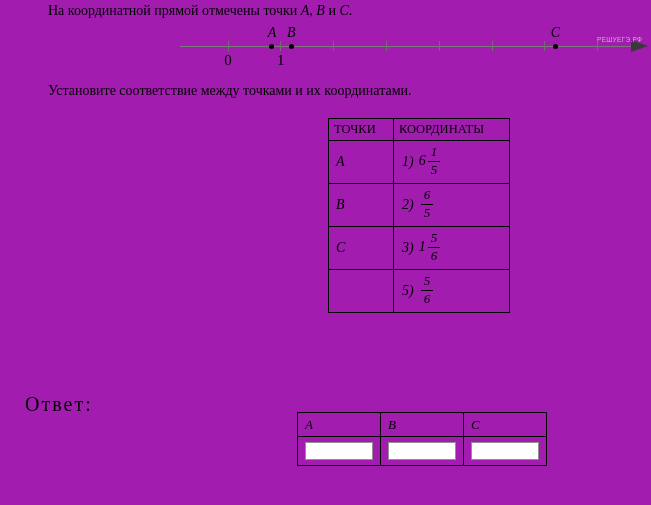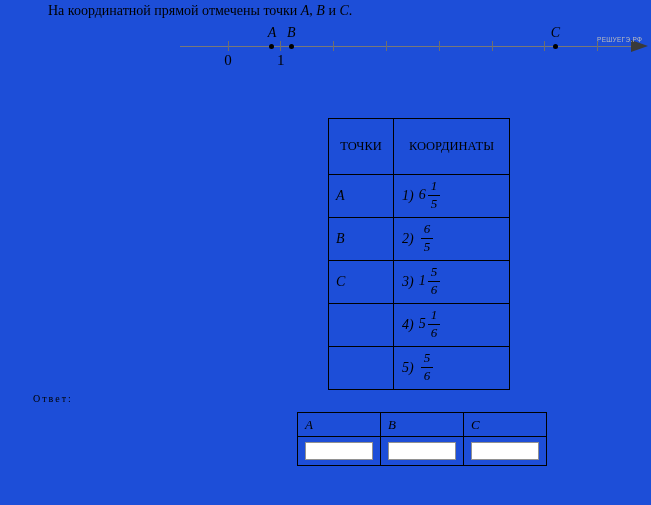--- a/index.html
+++ b/index.html
@@ -1,17 +1,17 @@
 <!DOCTYPE html>
 <html><head>
 <meta charset="utf-8">
 <style>
   html,body { margin:0; padding:0; background:#fff; }
   .page {
-    position:relative; width:651px; height:505px; background:#1d4ed8;
+    position:relative; width:651px; height:505px; background:#a21caf;
     font-family:"Liberation Serif", serif; color:#000; overflow:hidden;
   }
   .statement { position:absolute; left:48px; top:3px; margin:0; font-size:14px; white-space:nowrap; }
   .statement i { font-style:italic; }
 
   
   .number-line { position:absolute; left:0; top:0; width:651px; height:80px; }
   .nl-line { position:absolute; left:180px; top:46px; width:454px; height:1px; background:#787878; }
   .nl-arrow { position:absolute; left:631px; top:40px; width:0; height:0;
               border-left:17px solid #3a3a3a; border-top:6px solid transparent; border-bottom:6px solid transparent; }
@@ -20,31 +20,31 @@
   .nl-dot { position:absolute; top:44px; width:5px; height:5px; border-radius:50%; background:#000; }
   .nl-point-label { position:absolute; top:25px; width:20px; text-align:center; font-size:14px; font-style:italic; }
   .watermark { position:absolute; left:597px; top:36px; font-size:6.5px; color:#bdbdbd;
                font-family:"Liberation Sans", sans-serif; letter-spacing:0.3px; }
 
   .instruction { position:absolute; left:48px; top:83px; margin:0; font-size:14px; white-space:nowrap; }
 
   
   .match-table { position:absolute; left:328px; top:118px; border-collapse:collapse; font-size:14px; }
   .match-table th, .match-table td { border:1px solid #000; }
-  .match-table th { font-weight:normal; font-size:12.5px; text-align:center; padding:20px 5px; height:15px; }
+  .match-table th { font-weight:normal; font-size:12.5px; text-align:left; padding:3px 5px; height:15px; }
   .match-table td.pt { width:57px; padding:0 0 0 7px; font-style:italic; height:42px; vertical-align:middle; }
   .match-table td.coord { width:107px; padding:0 0 0 8px; vertical-align:middle;font-style:italic; }
   .whole { margin-left:5px; }
   .frac { display:inline-block; vertical-align:middle; text-align:center; margin-left:2px;
           font-size:13px; line-height:1.15; position:relative; top:-1px; }
   .fnum { display:block; border-bottom:1px solid #000; padding:0 3px 1px; }
   .fden { display:block; padding-top:1px; }
 
   .footer-instruction { position:absolute; left:48px; top:378px; margin:0; font-size:14px; white-space:nowrap; }
-  .answer-label { position:absolute; left:33px; top:393px; margin:0; font-size:10px; letter-spacing:2px; }
+  .answer-label { position:absolute; left:25px; top:393px; margin:0; font-size:20px; letter-spacing:2px; }
 
   
   .answer-table { position:absolute; left:297px; top:412px; border-collapse:collapse;
                   font-family:"Liberation Serif", serif; }
   .answer-table td { border:1px solid #000; width:75px; }
   .answer-table td.ah { height:23px; font-style:italic; font-size:13px; padding:0 0 0 7px; }
   .answer-table td.ac { height:28px; text-align:center; vertical-align:middle; padding:0; }
   .answer-input { width:62px; height:14px; border:1px solid #919191; border-radius:0; padding:1px 2px;
                   font-size:12px; display:block; margin:0 auto; background:#fff; }
 </style>
@@ -70,44 +70,41 @@
       <div class="nl-tick" style="left: 544.3px;"></div>
       <div class="nl-tick" style="left: 597.1px;"></div>
       <div class="nl-dot" style="left: 269.498px;"></div>
       <div class="nl-point-label" style="left: 261.998px;">A</div>
       <div class="nl-dot" style="left: 288.86px;"></div>
       <div class="nl-point-label" style="left: 281.36px;">B</div>
       <div class="nl-dot" style="left: 552.86px;"></div>
       <div class="nl-point-label" style="left: 545.36px;">C</div>
     </div>
 
+  <p class="instruction">Установите соответствие между точками и их координатами.</p>
 
   <table class="match-table">
     <thead>
       <tr>
         <th>ТОЧКИ</th>
         <th>КООРДИНАТЫ</th>
       </tr>
     </thead>
     <tbody>
       <tr>
         <td class="pt"><i>A</i></td>
         <td class="coord"><span class="optno">1)</span><span class="whole">6</span><span class="frac"><span class="fnum">1</span><span class="fden">5</span></span></td>
       </tr>
       <tr>
         <td class="pt"><i>B</i></td>
         <td class="coord"><span class="optno">2)</span><span class="whole"></span><span class="frac"><span class="fnum">6</span><span class="fden">5</span></span></td>
       </tr>
       <tr>
         <td class="pt"><i>C</i></td>
         <td class="coord"><span class="optno">3)</span><span class="whole">1</span><span class="frac"><span class="fnum">5</span><span class="fden">6</span></span></td>
-      </tr>
-      <tr>
-        <td class="pt"><i></i></td>
-        <td class="coord"><span class="optno">4)</span><span class="whole">5</span><span class="frac"><span class="fnum">1</span><span class="fden">6</span></span></td>
       </tr>
       <tr>
         <td class="pt"><i></i></td>
         <td class="coord"><span class="optno">5)</span><span class="whole"></span><span class="frac"><span class="fnum">5</span><span class="fden">6</span></span></td>
       </tr>
     </tbody>
   </table>
 
   <p class="answer-label">Ответ:</p>
 

